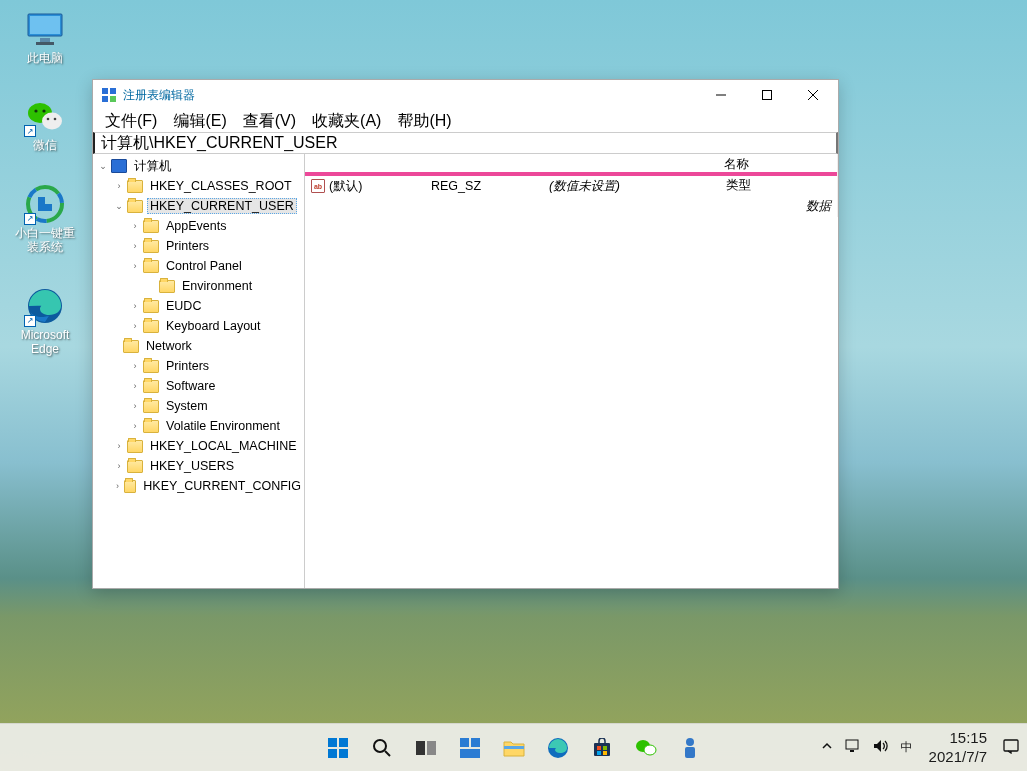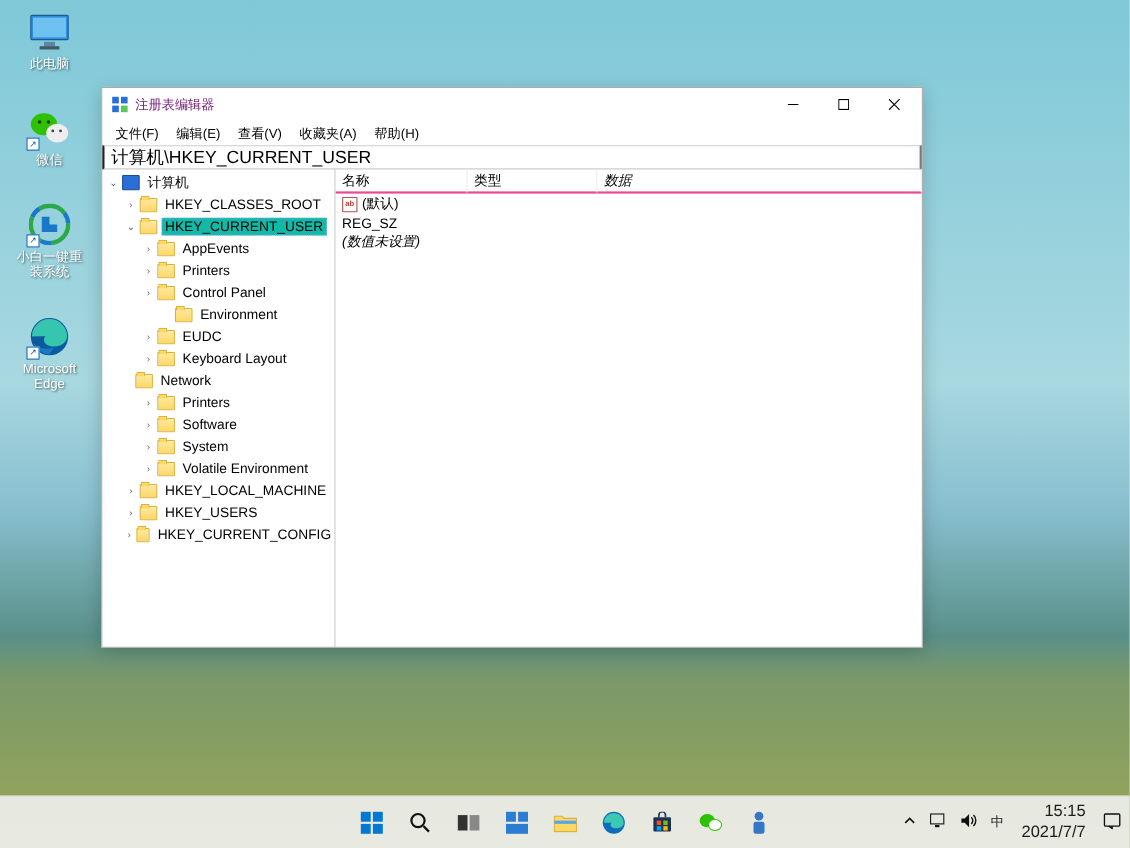--- a/index.html
+++ b/index.html
@@ -7,38 +7,38 @@
 .desktop { position: absolute; inset: 0; }
 .desktop-icons { position: absolute; top: 10px; left: 10px; display: flex; flex-direction: column; gap: 32px; }
 .desktop-icon { width: 70px; display: flex; flex-direction: column; align-items: center; cursor: pointer; }
 .desktop-icon .ico { width: 38px; height: 38px; display: flex; align-items: center; justify-content: center; position: relative; }
 .desktop-icon .label { color: #fff; font-size: 12px; text-shadow: 1px 1px 2px rgba(0,0,0,.6); text-align: center; margin-top: 3px; line-height: 1.2; }
 .shortcut-arrow { position: absolute; bottom: -2px; left: -2px; width: 12px; height: 12px; background: #fff; border: 1px solid #0063b1; font-size: 8px; color: #0063b1; display: flex; align-items: center; justify-content: center; }
 
 .regedit { position: absolute; left: 92px; top: 79px; width: 747px; height: 510px; background: #fff; border: 1px solid #aaa; display: flex; flex-direction: column; box-shadow: 0 4px 16px rgba(0,0,0,.2); }
 .titlebar { height: 30px; display: flex; align-items: center; padding: 0 2px 0 8px; }
 .titlebar .app-icon { width: 16px; height: 16px; margin-right: 6px; }
-.titlebar .title { font-size: 12px; flex: 1; color: #701a75; }
+.titlebar .title { font-size: 12px; flex: 1; color: #0369a1; }
 .winbtn { width: 46px; height: 30px; display: flex; align-items: center; justify-content: center; cursor: pointer; }
-.menubar { height: 22px; display: flex; align-items: center; padding: 0 4px; font-size: 12px; }
+.menubar { height: 22px; display: flex; align-items: center; padding: 0 4px; font-size: 16px; }
 .menubar .menu-item { padding: 2px 8px; cursor: pointer; }
 .addressbar { height: 22px; border-top: 1px solid #ccc; border-bottom: 1px solid #ccc; font-size: 16px; padding: 2px 6px; background: #fff; }
 .body { flex: 1; display: flex; min-height: 0; }
 .tree { width: 212px; border-right: 1px solid #ccc; overflow: auto; font-size: 12.5px; padding: 2px 0; }
 .node { display: flex; align-items: center; height: 20px; white-space: nowrap; cursor: pointer; }
 .node .expander { width: 12px; height: 12px; display: flex; align-items: center; justify-content: center; font-size: 9px; color: #666; margin-right: 2px; }
 .node .folder { width: 16px; height: 13px; margin-right: 4px; background: linear-gradient(#ffe9a2, #ffd766); border: 1px solid #d9b23c; border-radius: 1px; position: relative; }
 .node .folder::before { content: ""; position: absolute; top: -3px; left: 0; width: 6px; height: 3px; background: #ffd766; border: 1px solid #d9b23c; border-bottom: none; border-radius: 1px 1px 0 0; }
 .node .pc-icon { width: 16px; height: 14px; margin-right: 4px; background: #2a6fd6; border: 1px solid #1a4a99; border-radius: 1px; position: relative; }
 .node .label { padding: 1px 3px; }
-.node.selected .label { background: #14b8a6; border: 1px dotted #5aa7e6; padding: 0 2px; }
+.node.selected .label { background: #e5e5e5; border: 1px dotted #5aa7e6; padding: 0 2px; }
 .listview { flex: 1; overflow: auto; font-size: 12.5px; }
-.listheader { display: flex; border-bottom: 2px solid #ec4899; height: 22px; align-items: center; }
+.listheader { display: flex; border-bottom: 4px solid #ec4899; height: 22px; align-items: flex-end; flex-direction: column; }
 .listheader .col { padding: 2px 6px; border-right: 1px solid #eee; }
-.listrow { display: flex; height: 20px; cursor: pointer; flex-direction: column; }
+.listrow { display: flex; height: 20px; align-items: center; cursor: pointer; }
 .listrow .cell { padding: 1px 6px; }
 .string-icon { width: 14px; height: 14px; margin-right: 4px; display: inline-flex; align-items: center; justify-content: center; background: #fff; border: 1px solid #b05050; font-size: 7px; color: #c04030; font-weight: bold; border-radius: 1px; }
 .col-name { width: 120px; display: flex; align-items: center; }
 .col-type { width: 118px; }
 .col-data { flex: 1; font-style: italic; }
 
 .taskbar { position: absolute; left: 0; right: 0; bottom: 0; height: 48px; background: rgba(243,243,243,.88); backdrop-filter: blur(20px); border-top: 1px solid rgba(0,0,0,.08); display: flex; align-items: center; }
 .task-center { position: absolute; left: 50%; transform: translateX(-50%); display: flex; gap: 4px; }
 .task-icon { width: 40px; height: 40px; display: flex; align-items: center; justify-content: center; cursor: pointer; border-radius: 4px; }
 .systray { position: absolute; right: 6px; display: flex; align-items: center; gap: 8px; font-size: 12px; color: #1b1b1b; }

